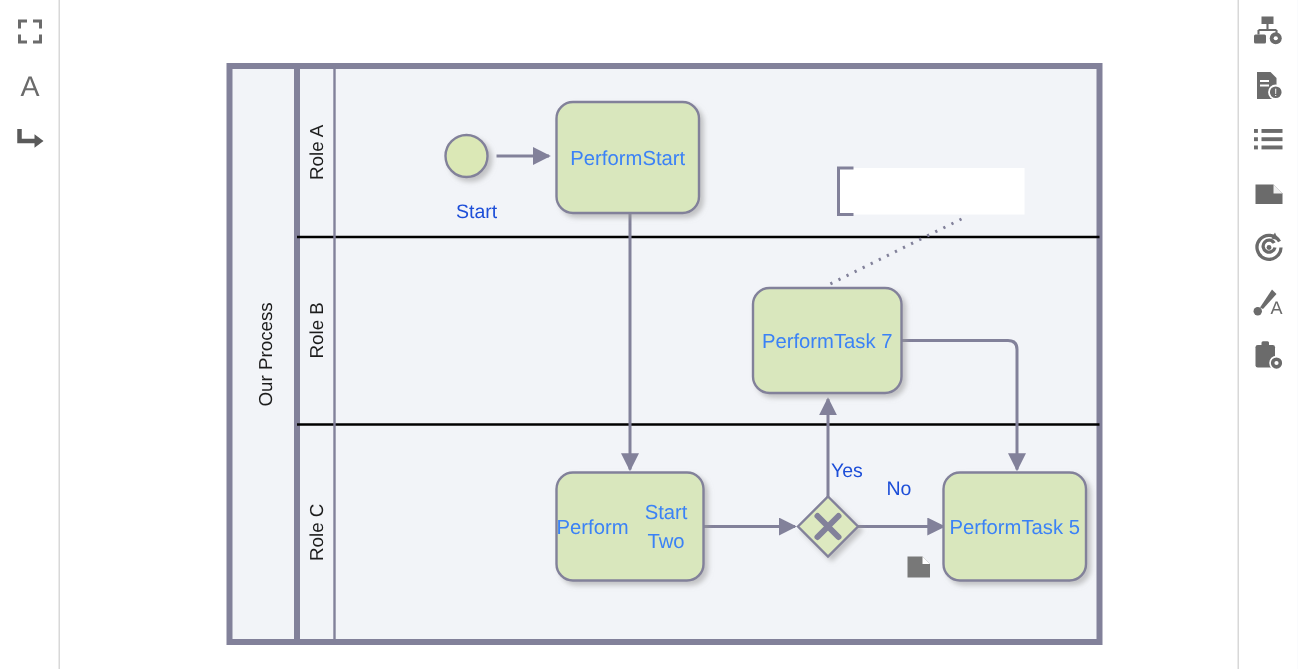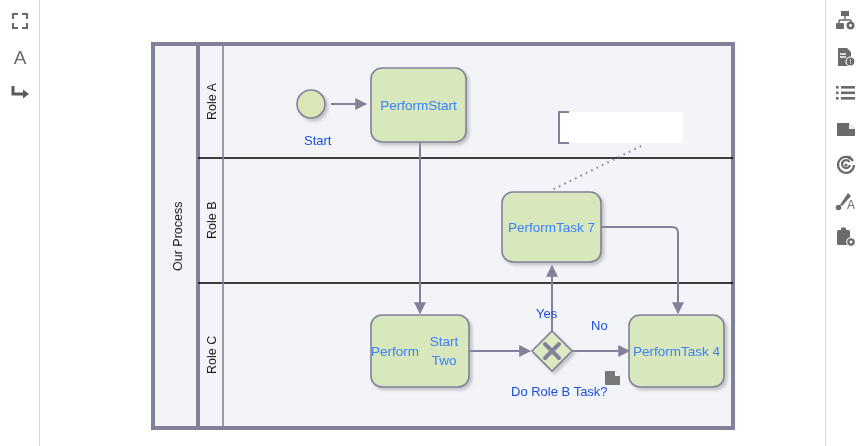--- a/index.html
+++ b/index.html
@@ -255,23 +255,22 @@
       <span>Task 7</span>
     </div>
 
     <div class="task-label" style="left:330px;top:315px;width:98px;height:72px;">
       <span>Perform</span>
       <span>Start Two</span>
     </div>
 
     <div class="task-label" style="left:588px;top:315px;width:95px;height:72px;">
       <span>Perform</span>
-      <span>Task 4</span>
-    </div>
-
-    <div class="lbl" style="left:481px;top:306px;">Yes</div>
+      <span>Task 5</span>
+    </div>
+
+    <div class="lbl" style="left:499px;top:306px;">Yes</div>
     <div class="lbl" style="left:536px;top:318px;">No</div>
 
-    <div class="lbl" style="left:456px;top:384px;">Do Role B Task?</div>
 
 
   </div>
 </div>
 
 </body></html>

